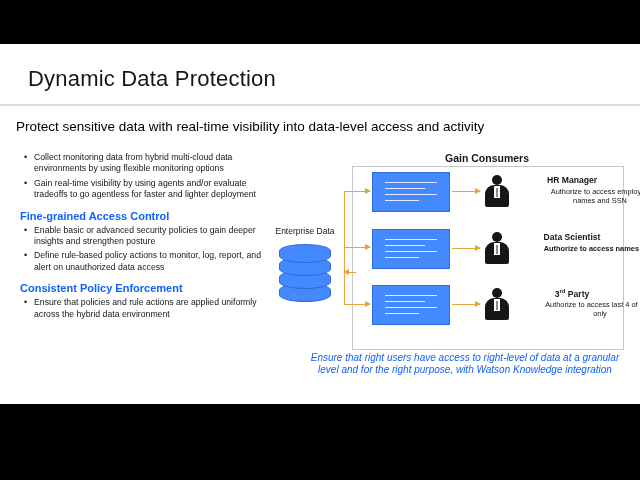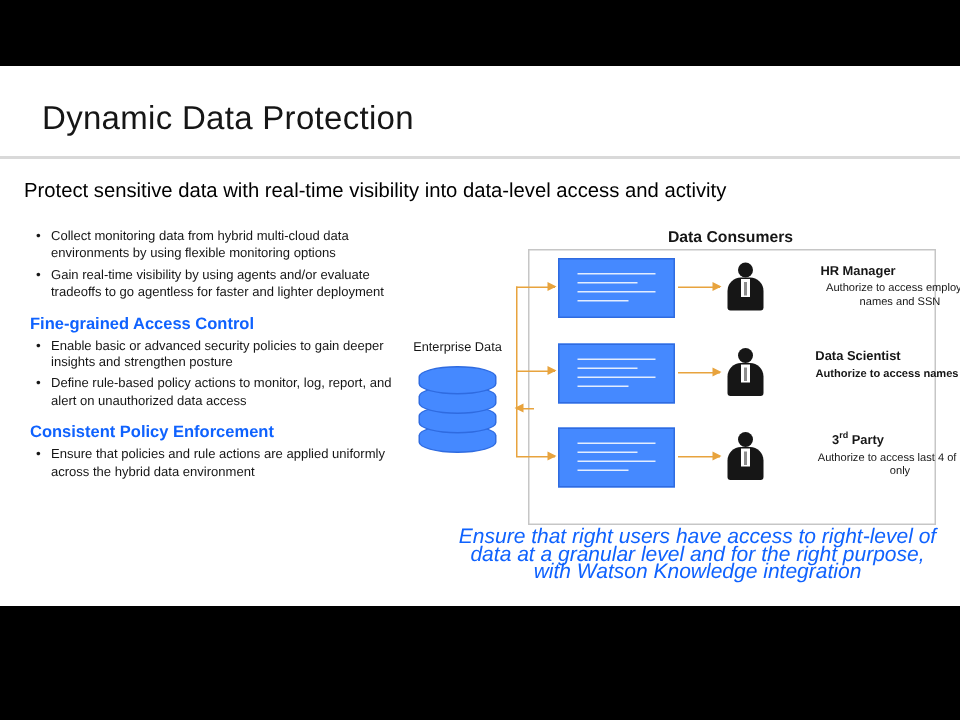--- a/index.html
+++ b/index.html
@@ -235,21 +235,21 @@
     position: absolute;
     width: 1px;
     background: #e8a33d;
   }
   .caption {
     position: absolute;
     left: 300px;
     top: 308px;
     width: 330px;
     text-align: center;
-    font-size: 14px;
+    font-size: 10px;
     line-height: 11.5px;
     font-style: italic;
     color: #0f62fe;
   }
   .sup { font-size: 0.7em; vertical-align: super; }
 </style>
 </head>
 <body>
 
 <div class="stage">
@@ -281,21 +281,21 @@
 
       <div class="sec-block">
         <div class="sec-head">Consistent Policy Enforcement</div>
         <ul class="bullets">
           <li>Ensure that policies and rule actions are applied uniformly across the hybrid data environment</li>
         </ul>
       </div>
 
     </div>
 
-    <div class="consumers-label">Data Consumers</div>
+    <div class="consumers-label">Gain Consumers</div>
     <div class="right-panel"></div>
 
     <div class="ent-data-label">Enterprise Data</div>
 
     <div class="db-stack">
       <div class="cyl c4"></div>
       <div class="cyl c3"></div>
       <div class="cyl c2"></div>
       <div class="cyl c1"></div>
     </div>

